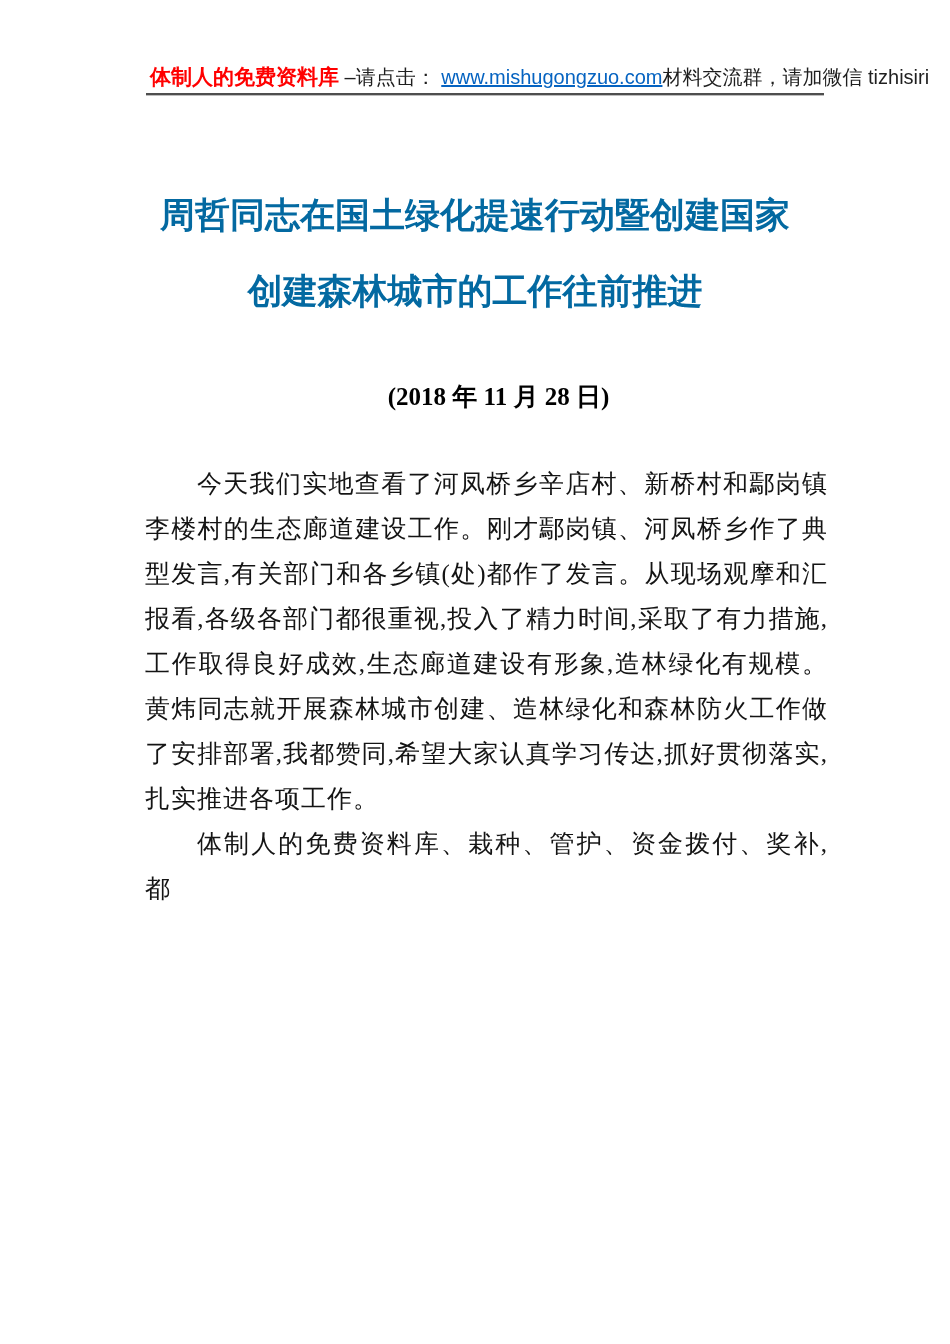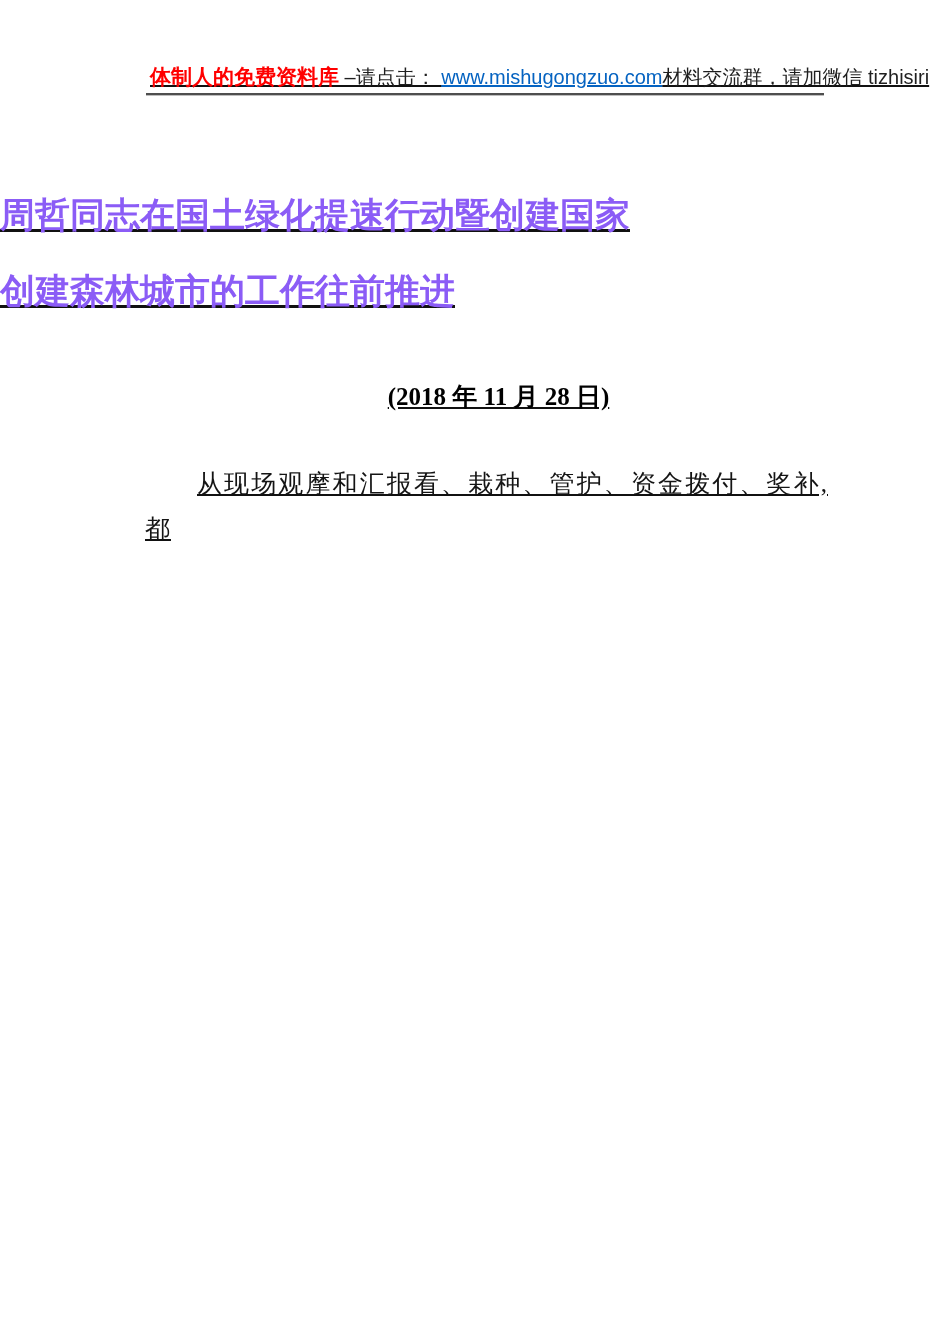--- a/index.html
+++ b/index.html
@@ -8,21 +8,20 @@
     background: #ffffff;
   }
   .page {
     position: relative;
     width: 950px;
     height: 1344px;
     background: #ffffff;
     overflow: hidden;
     font-family: "Liberation Serif", serif;
     color: #111111;
-    text-decoration: underline;
   }
 
   
   .header {
     margin: 62px 126px 0 146px;
   }
   .header-line {
     font-family: "Liberation Sans", sans-serif;
     font-size: 20px;
     line-height: 30px;
@@ -41,26 +40,26 @@
   .rule {
     margin-top: 1px;
     border-top: 2px solid #4e4e4e;
     border-bottom: 1px solid #bdbdbd;
     height: 0;
   }
 
   
   .doc-title {
     margin-top: 82px;
-    text-align: left;
+    text-align: center;
     font-weight: bold;
     font-size: 35px;
     line-height: 76px;
     letter-spacing: 0px;
-    color: #8b5cf6;
+    color: #0369a1;
     font-family: "Liberation Serif", serif;
   }
 
   
   .doc-date {
     margin-top: 51px;
     text-align: center;
     font-weight: bold;
     font-size: 25px;
     line-height: 32px;
@@ -96,16 +95,17 @@
   </div>
 
   <div class="doc-title">
     <div>周哲同志在国土绿化提速行动暨创建国家</div>
     <div>创建森林城市的工作往前推进</div>
   </div>
 
   <div class="doc-date">(2018 年 11 月 28 日)</div>
 
   <div class="doc-body">
-    <p>从现场观摩和汇报看、栽种、管护、资金拨付、奖补,都</p>
+    <p>今天我们实地查看了河凤桥乡辛店村、新桥村和鄢岗镇李楼村的生态廊道建设工作。刚才鄢岗镇、河凤桥乡作了典型发言,有关部门和各乡镇(处)都作了发言。从现场观摩和汇报看,各级各部门都很重视,投入了精力时间,采取了有力措施,工作取得良好成效,生态廊道建设有形象,造林绿化有规模。黄炜同志就开展森林城市创建、造林绿化和森林防火工作做了安排部署,我都赞同,希望大家认真学习传达,抓好贯彻落实,扎实推进各项工作。</p>
+    <p>体制人的免费资料库、栽种、管护、资金拨付、奖补,都</p>
   </div>
 
 </div>
 
 </body></html>

